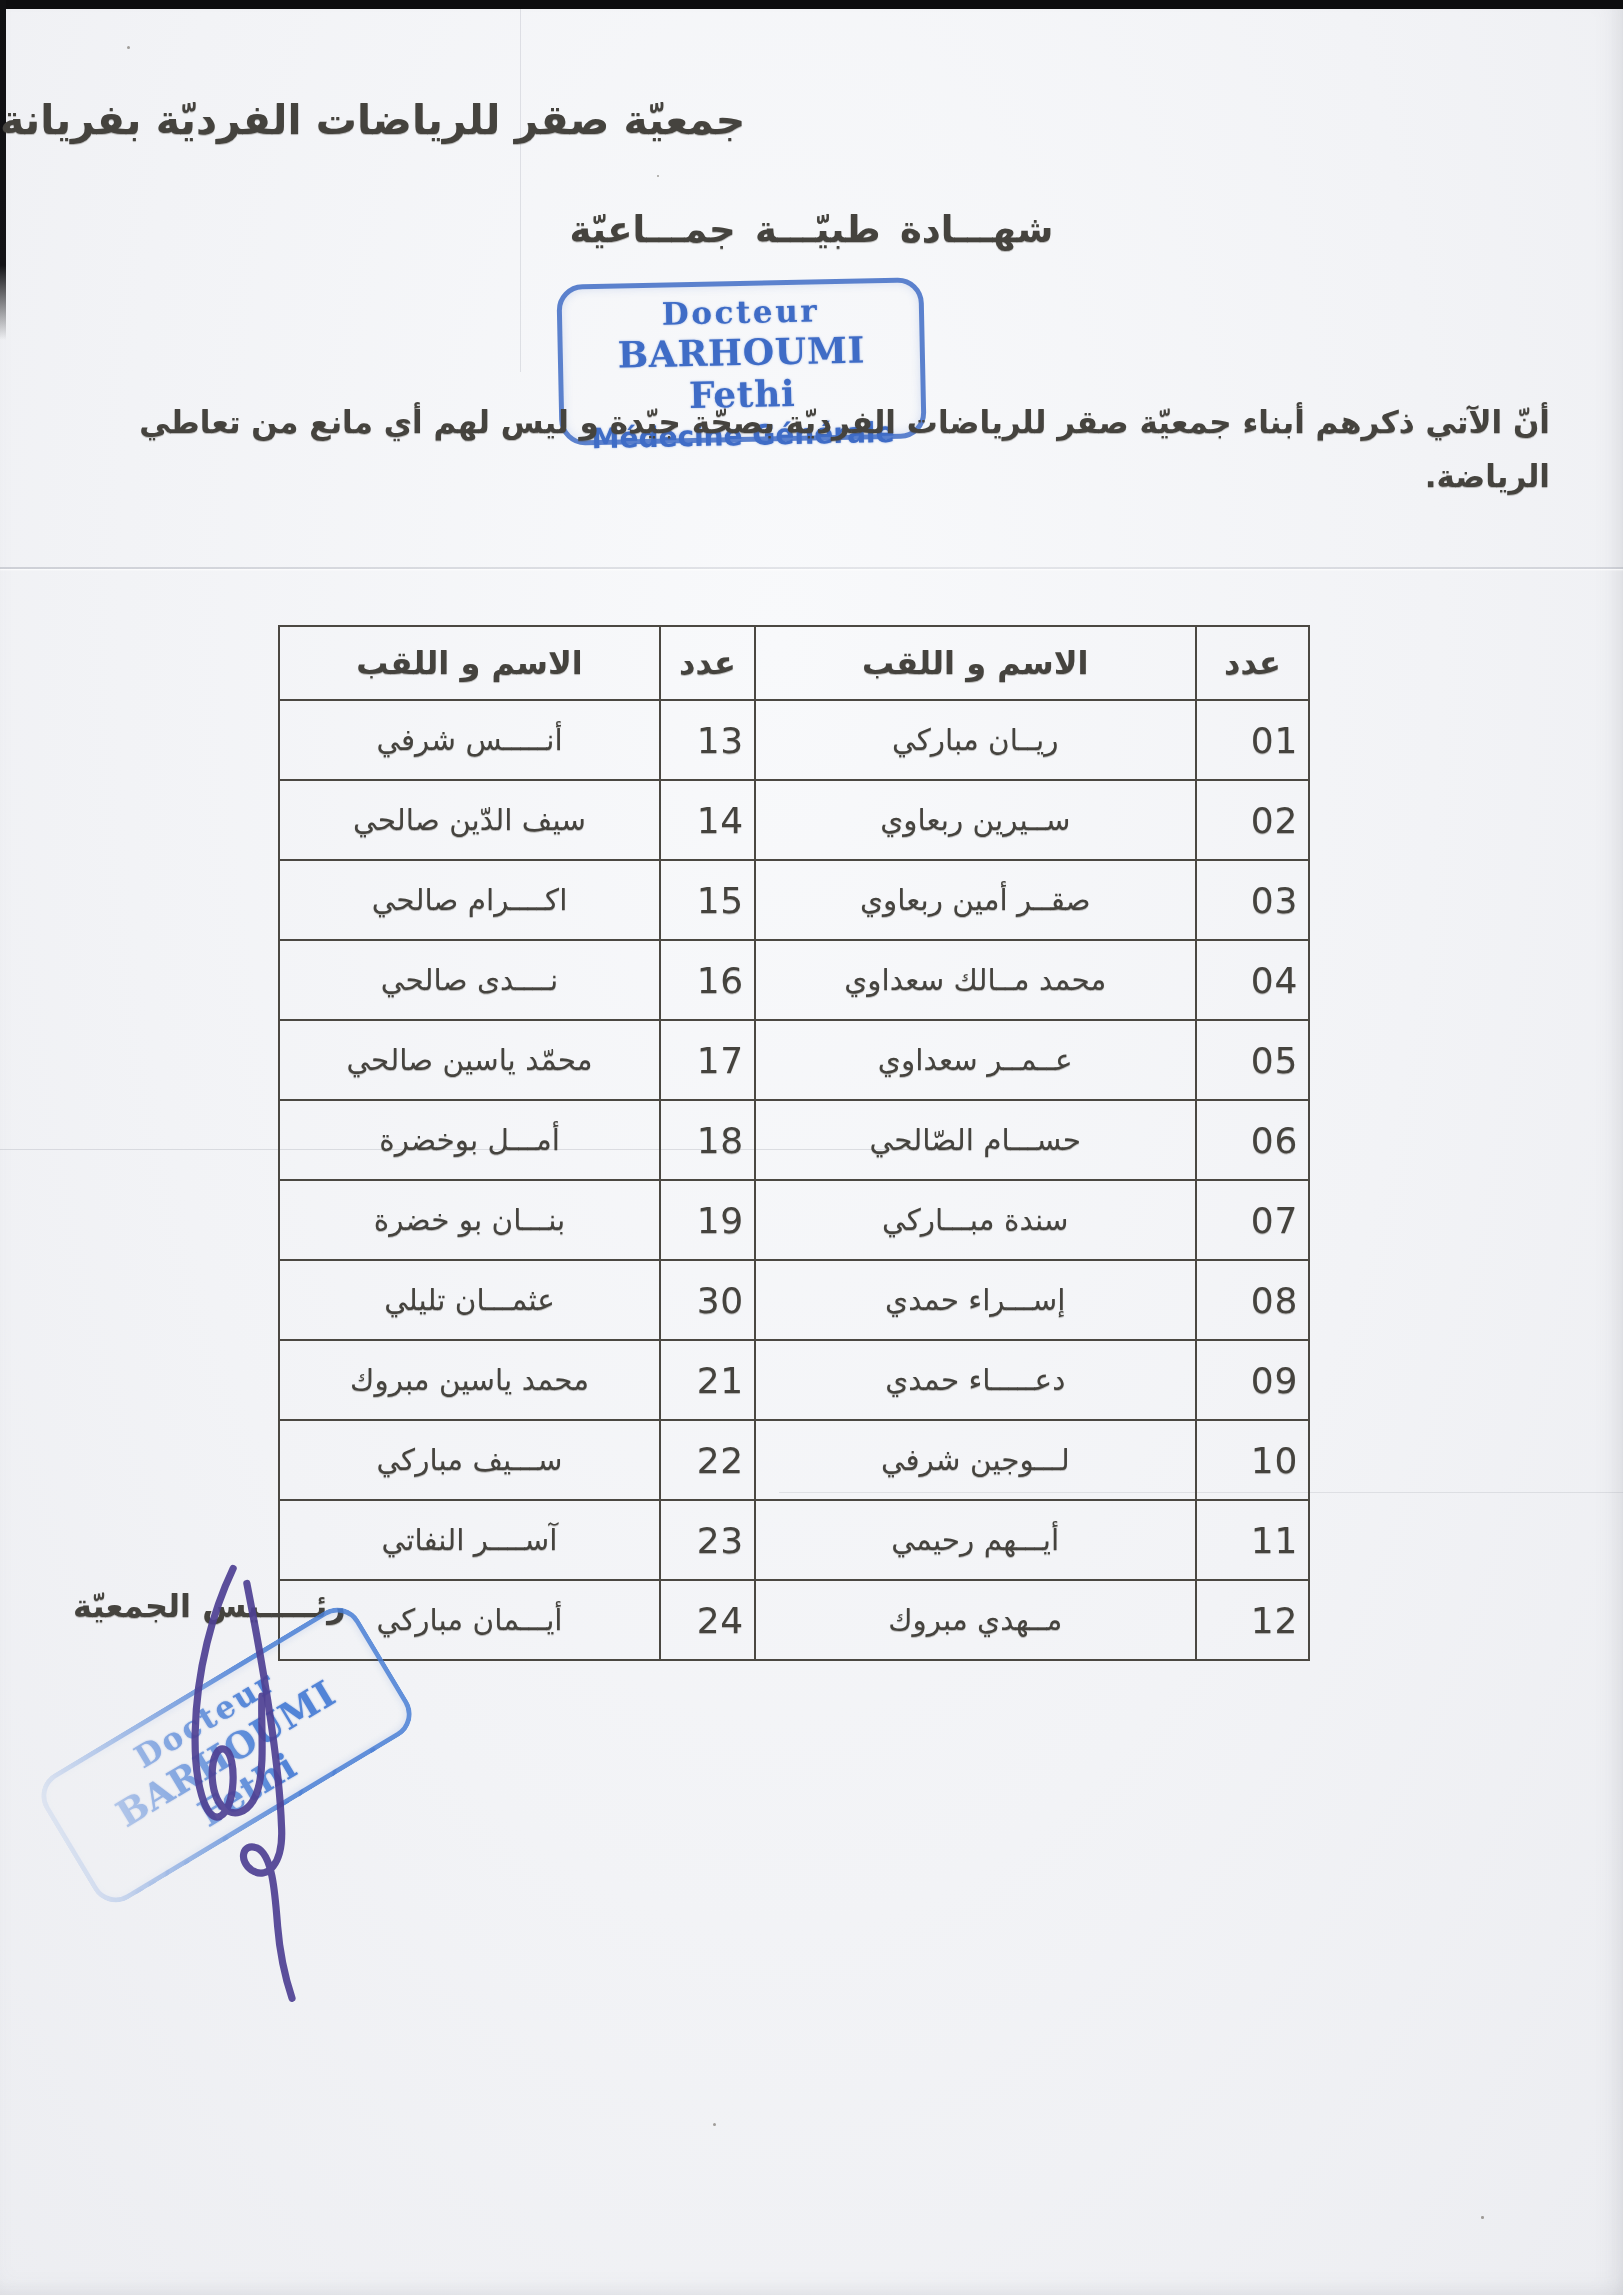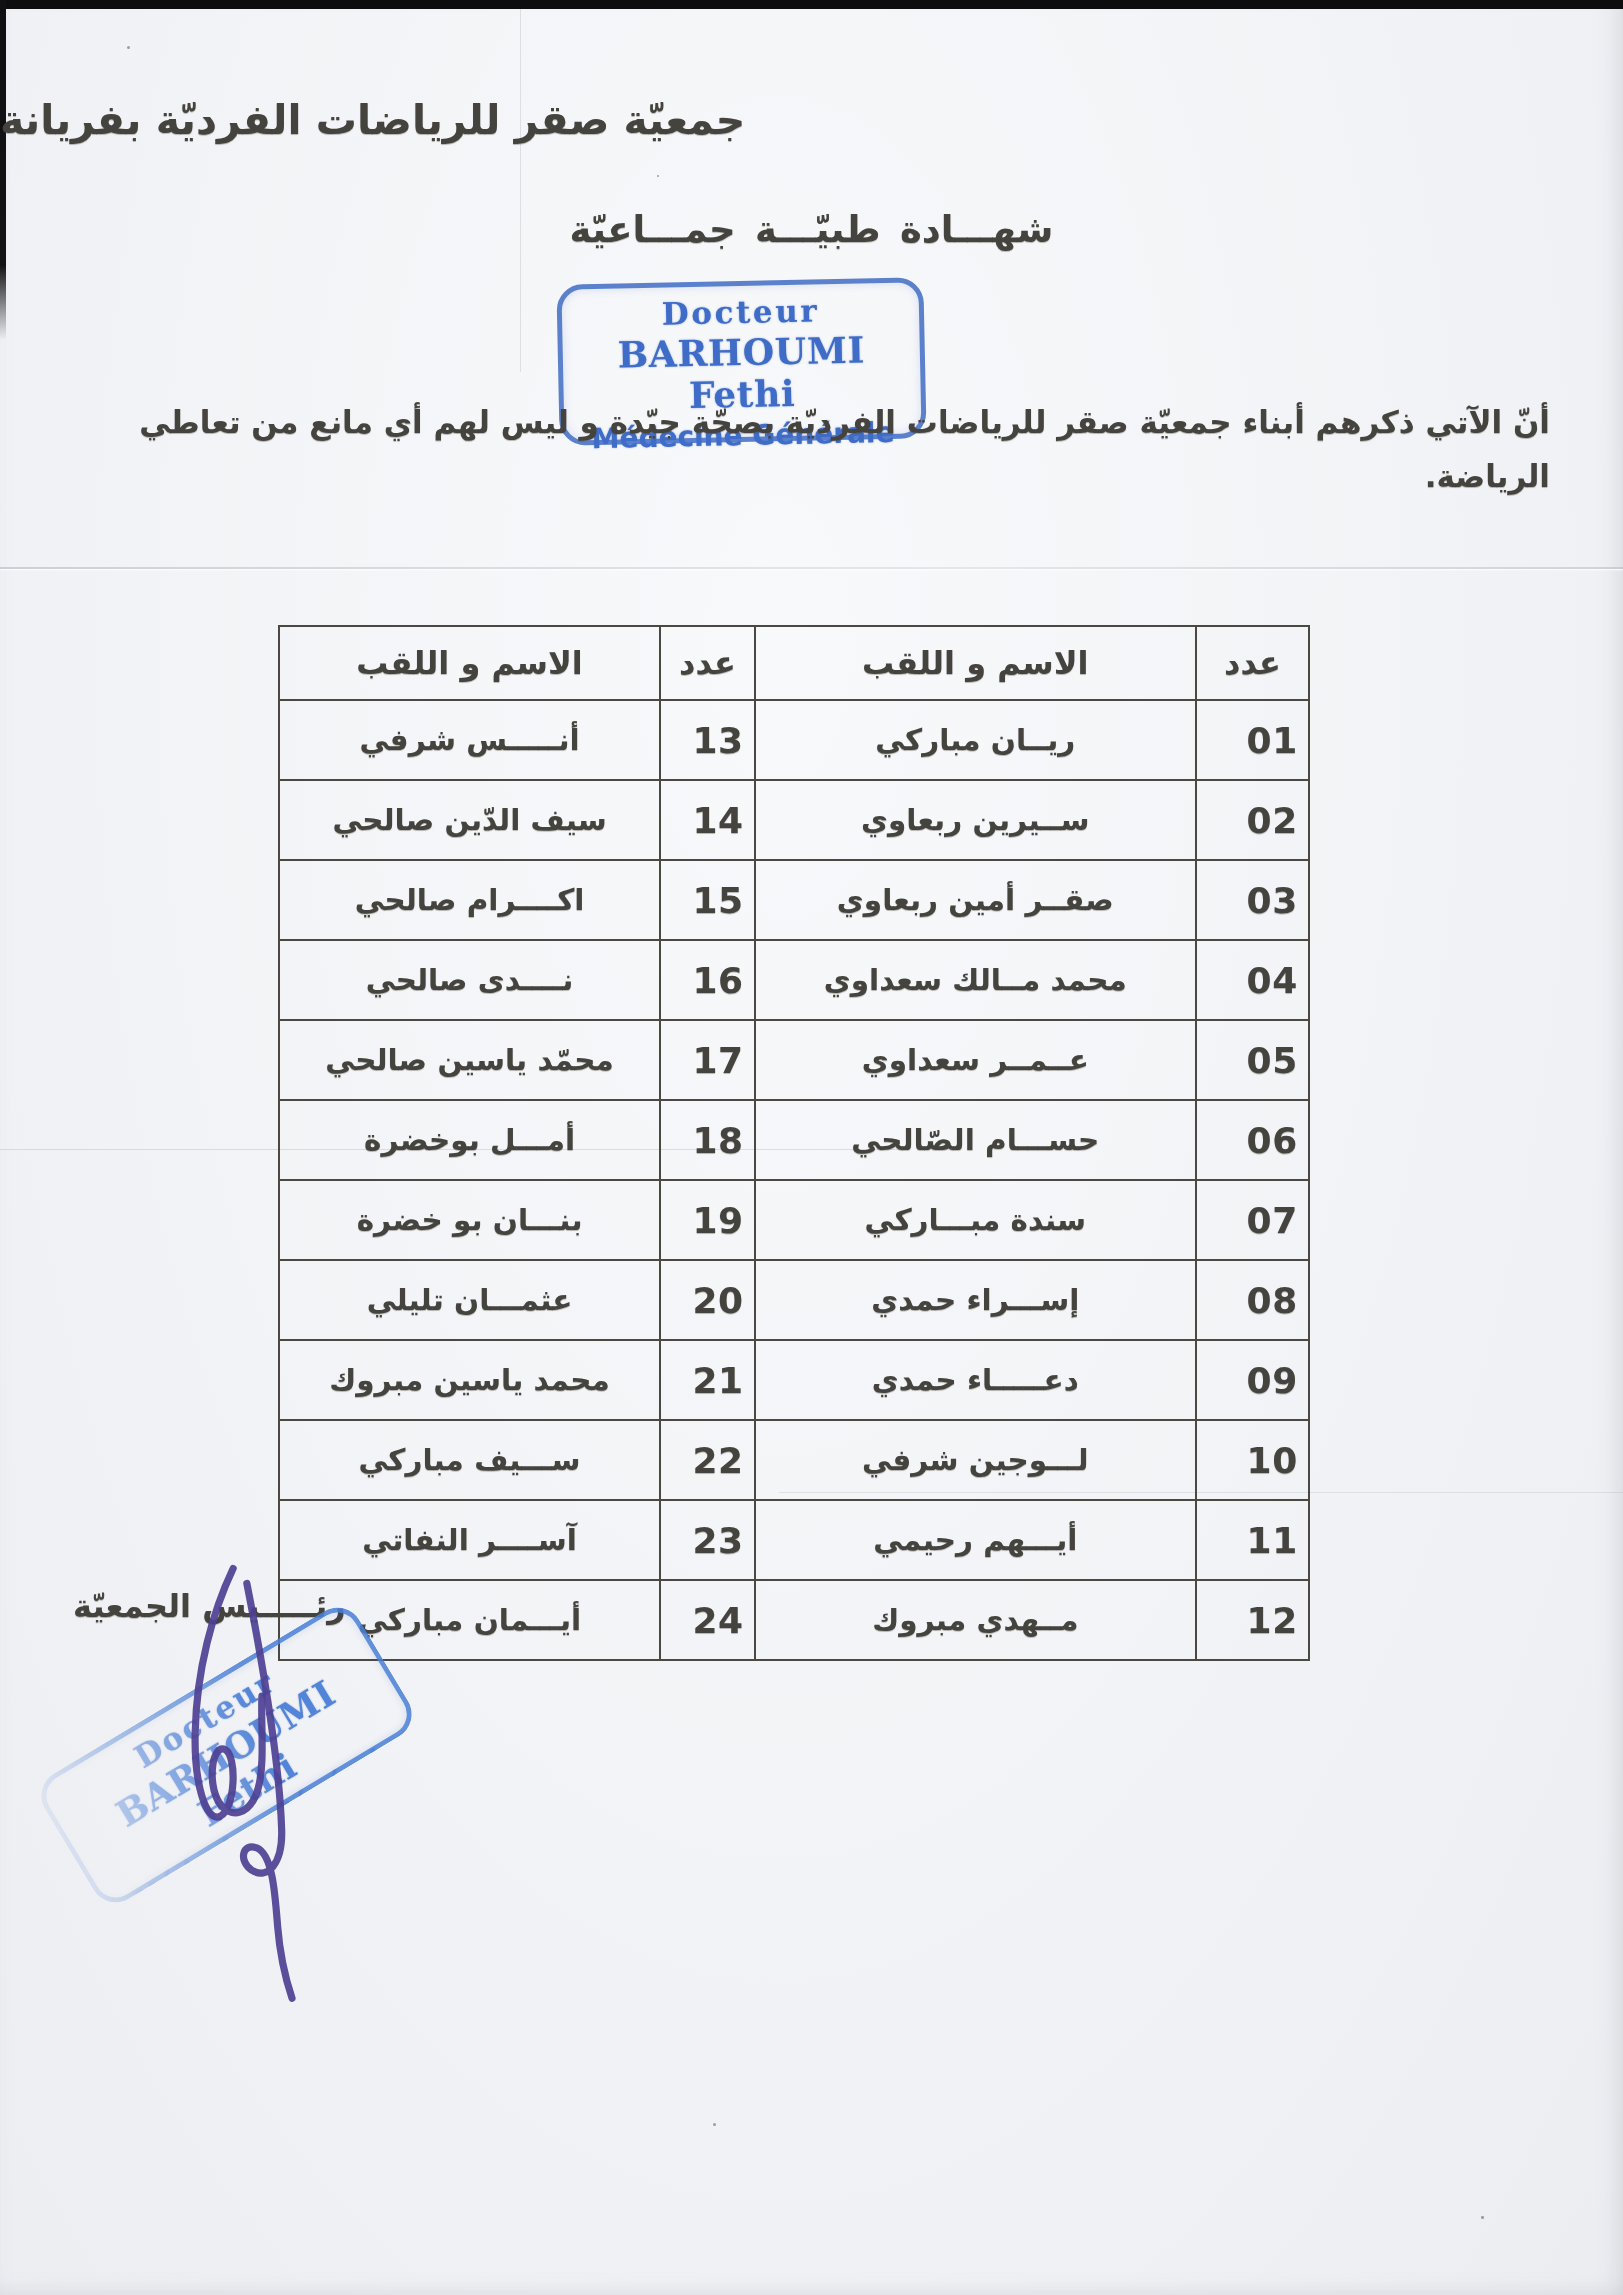--- a/index.html
+++ b/index.html
@@ -51,21 +51,21 @@
   .stamp-bottom { left:43px; top:1682px; width:357px; height:136px; transform:rotate(-31deg);
                   border-color:rgba(74,127,214,.9); color:#4a7fd6; opacity:.95;
                   -webkit-mask-image:linear-gradient(100deg, rgba(0,0,0,.10) 0%, rgba(0,0,0,.7) 38%, #000 62%);
                           mask-image:linear-gradient(100deg, rgba(0,0,0,.10) 0%, rgba(0,0,0,.7) 38%, #000 62%); }
 
   
   .members-table { position:absolute; left:278px; top:625px; width:1032px;
                    border-collapse:collapse; direction:rtl; table-layout:fixed; }
   .members-table th, .members-table td { border:2px solid #4b4842; padding:10px; text-align:center; }
   .members-table thead th { height:52px; font-size:32px; font-weight:bold; }
-  .members-table td { height:58px; font-size:29.5px; font-weight:bold;margin-left:12px; }
+  .members-table td { height:58px; font-size:29.5px; font-weight:normal;margin-left:12px; }
   .members-table td.num { font-size:36px; letter-spacing:0.7px;text-align:right; }
 
   .president-label { position:absolute; left:73px; top:1587px; direction:rtl;
                      font-size:32px; font-weight:bold; white-space:nowrap; }
 
   .signature { position:absolute; left:157px; top:1539px; width:236px; height:471px; }
   .signature path { stroke:#4e4093; stroke-width:11; fill:none;
                     stroke-linecap:round; stroke-linejoin:round; opacity:.92; }
 </style>
 </head>
@@ -150,21 +150,21 @@
       </tr>
       <tr>
         <td class="num">07</td>
         <td>سندة مبـــاركي</td>
         <td class="num">19</td>
         <td>بنـــان بو خضرة</td>
       </tr>
       <tr>
         <td class="num">08</td>
         <td>إســـراء حمدي</td>
-        <td class="num">20</td>
+        <td class="num">30</td>
         <td>عثمـــان تليلي</td>
       </tr>
       <tr>
         <td class="num">09</td>
         <td>دعـــــاء حمدي</td>
         <td class="num">21</td>
         <td>محمد ياسين مبروك</td>
       </tr>
       <tr>
         <td class="num">10</td>

